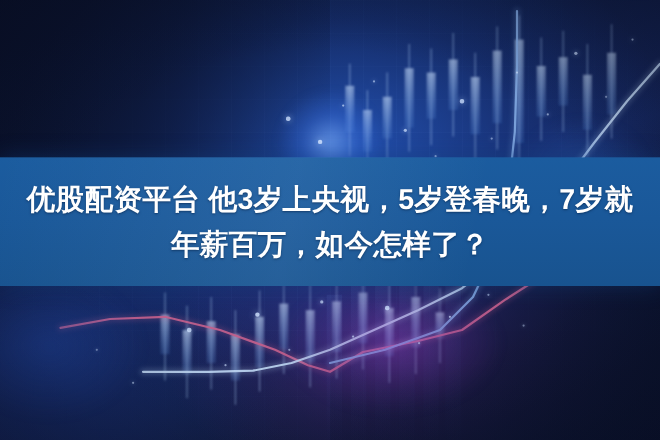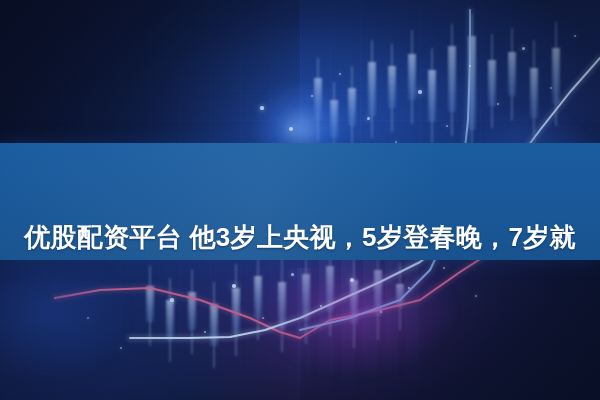--- a/index.html
+++ b/index.html
@@ -109,21 +109,20 @@
     left: 0;
     top: 143px;
     width: 600px;
     height: 117px;
     display: flex;
     flex-direction: column;
     align-items: center;
     justify-content: center;
     box-sizing: border-box;
     padding: 0 12px;
-    margin-top: 36px;
   }
   .headline-line {
     color: #ffffff;
     font-size: 26px;
     font-weight: bold;
     line-height: 41px;
     letter-spacing: 0.3px;
     white-space: nowrap;
     text-shadow: 0 1px 2px rgba(6,28,60,0.55);
   }
@@ -319,15 +318,16 @@
     </div>
 
   <div class="bg-vignette"></div>
 
   <div class="banner">
     <div class="banner-sheen"></div>
   </div>
 
   <div class="headline">
     <div class="headline-line l1">优股配资平台 他3岁上央视，5岁登春晚，7岁就</div>
+    <div class="headline-line l2">年薪百万，如今怎样了？</div>
   </div>
 
 </div>
 
 </body></html>

